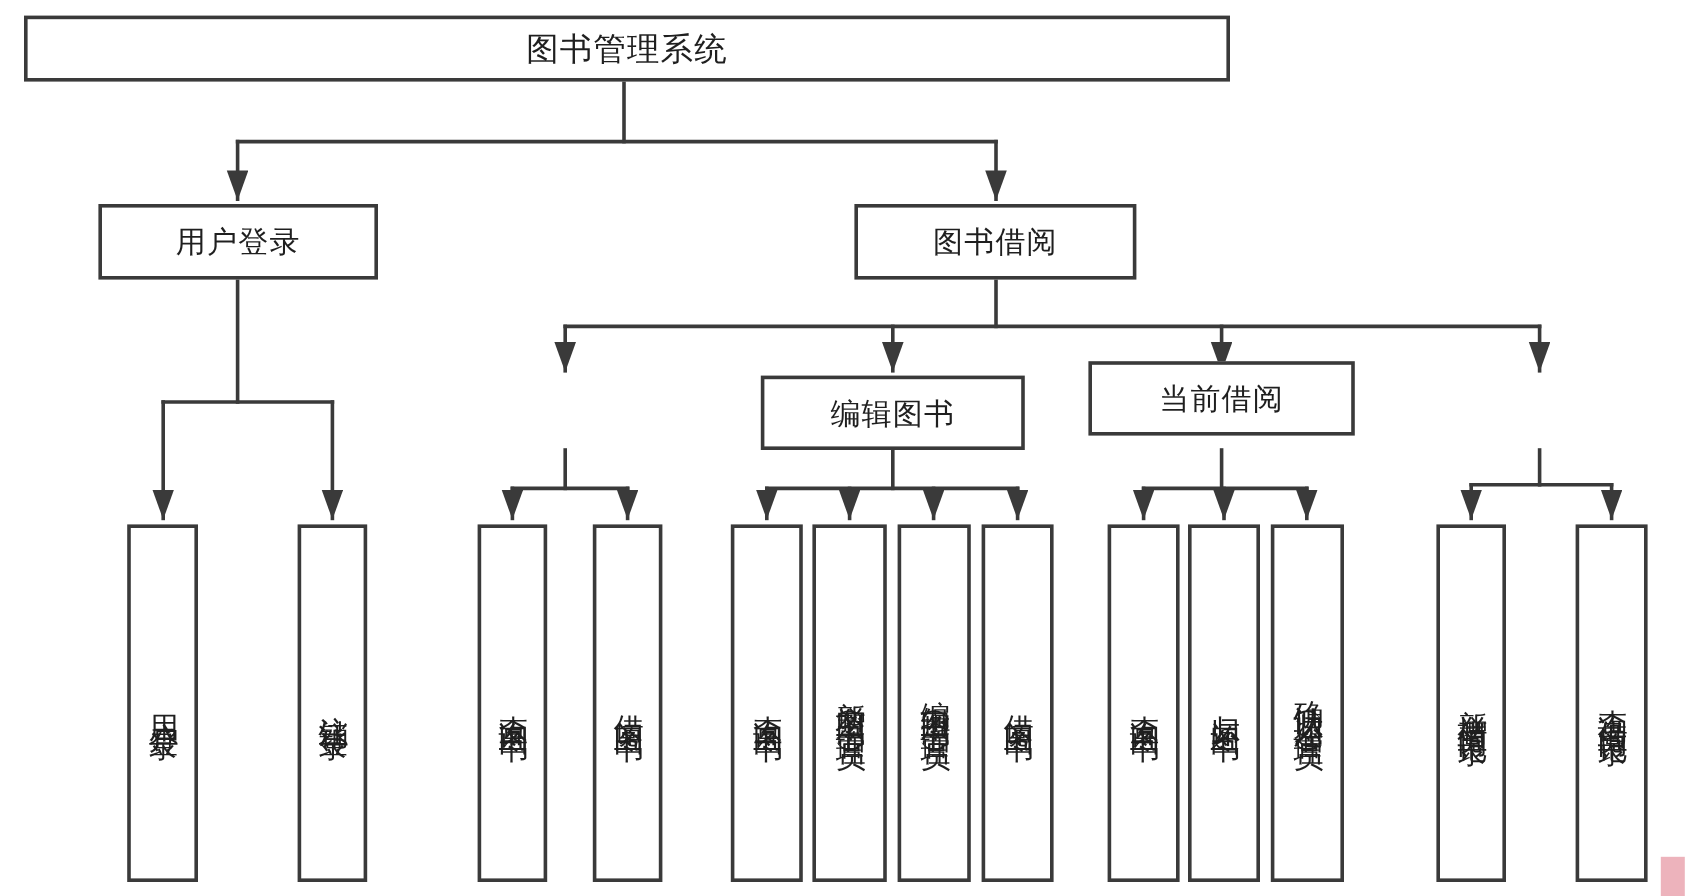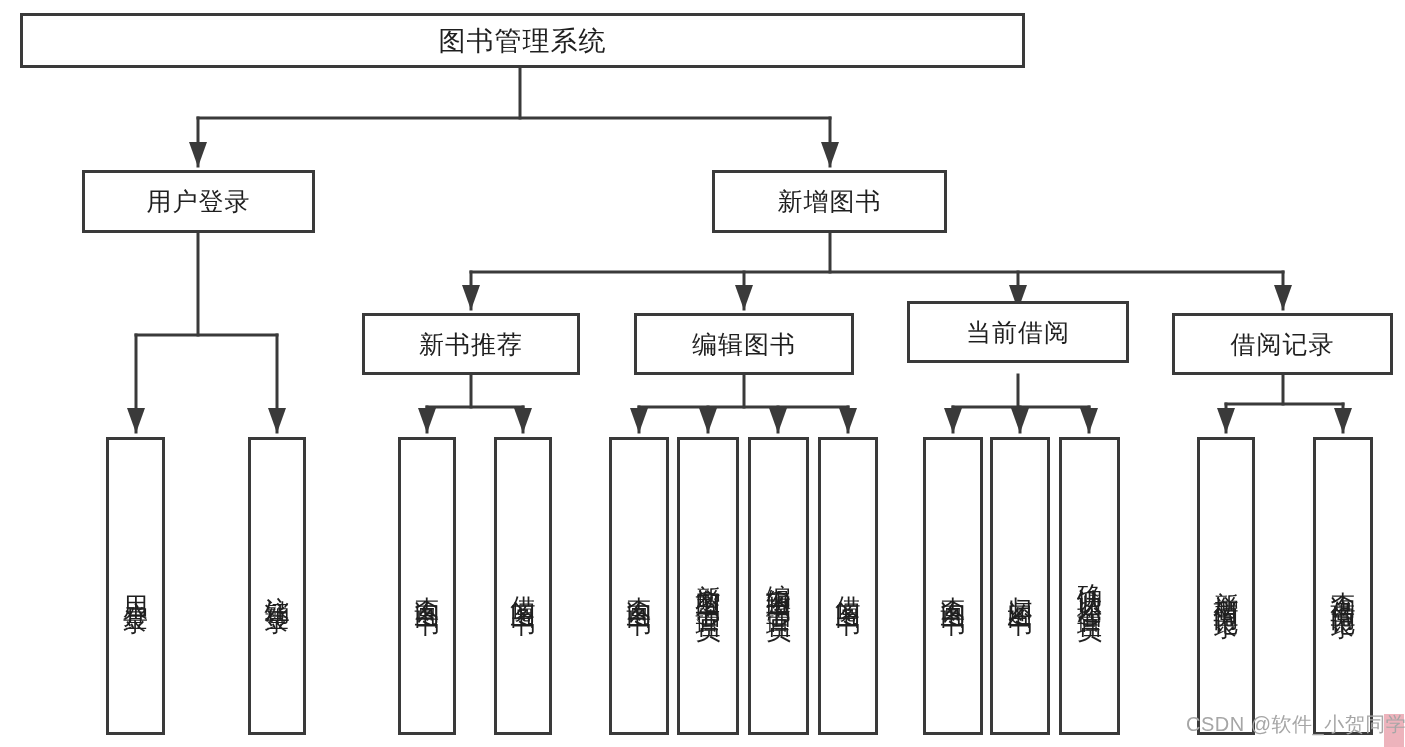--- a/index.html
+++ b/index.html
@@ -92,34 +92,28 @@
   </svg>
 
   <div class="node h root" style="left:20px;top:13px;width:1005px;height:55px">
     <span>图书管理系统</span>
   </div>
 
   <div class="node h" style="left:82px;top:170px;width:233px;height:63px">
     <span>用户登录</span>
   </div>
   <div class="node h" style="left:712px;top:170px;width:235px;height:63px">
-    <span>新增图书</span>
+    <span>图书借阅</span>
   </div>
 
-  <div class="node h" style="left:362px;top:313px;width:218px;height:62px">
-    <span>新书推荐</span>
-  </div>
   <div class="node h" style="left:634px;top:313px;width:220px;height:62px">
     <span>编辑图书</span>
   </div>
   <div class="node h" style="left:907px;top:301px;width:222px;height:62px">
     <span>当前借阅</span>
-  </div>
-  <div class="node h" style="left:1172px;top:313px;width:221px;height:62px">
-    <span>借阅记录</span>
   </div>
 
   <div class="node v" style="left:106px;top:437px;width:59px;height:298px">
     <span>用户登录</span>
   </div>
   <div class="node v" style="left:248px;top:437px;width:58px;height:298px">
     <span>注销登录</span>
   </div>
 
   <div class="node v" style="left:398px;top:437px;width:58px;height:298px">
@@ -153,15 +147,14 @@
   </div>
 
   <div class="node v" style="left:1197px;top:437px;width:58px;height:298px">
     <span>新增借阅记录</span>
   </div>
   <div class="node v" style="left:1313px;top:437px;width:60px;height:298px">
     <span>查询借阅记录</span>
   </div>
 
   <div id="wm-logo"></div>
-  <div id="watermark">CSDN @软件_小贺同学</div>
 
 </div>
 
 </body></html>

